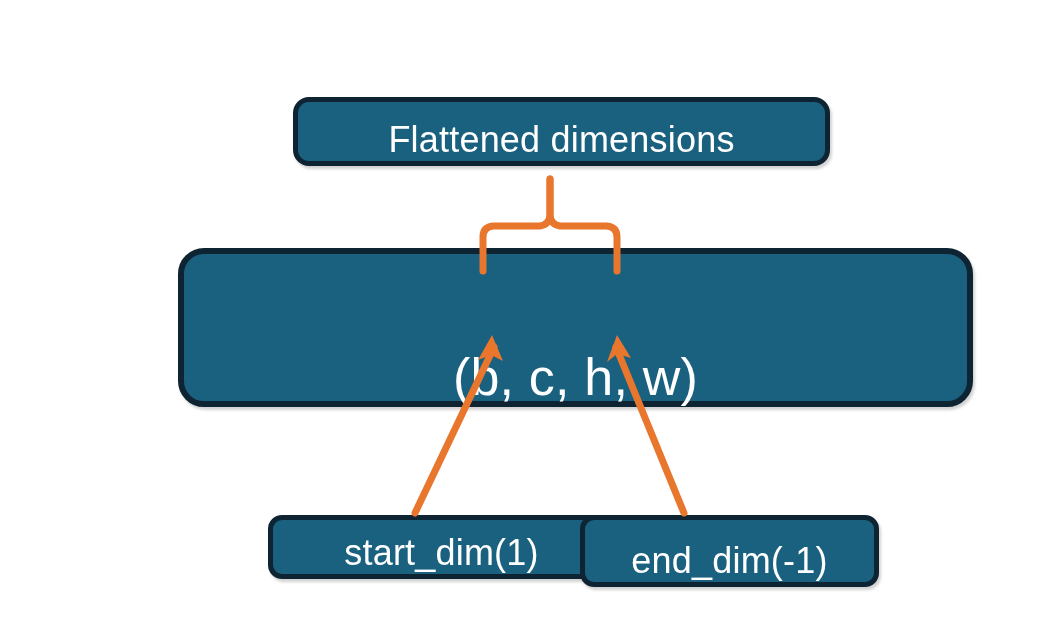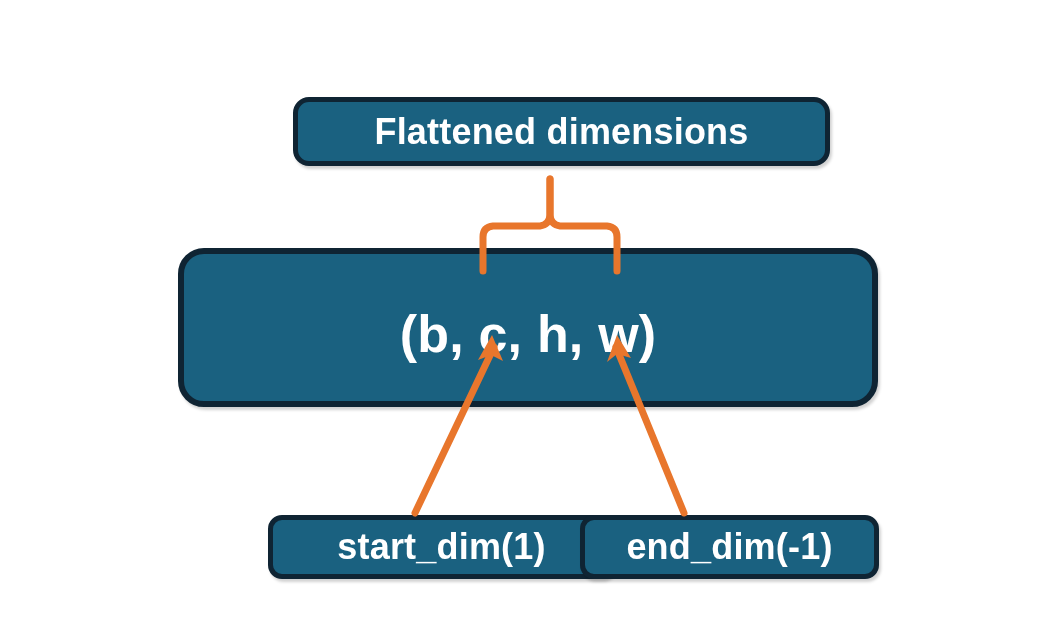--- a/index.html
+++ b/index.html
@@ -17,40 +17,40 @@
     background: #ffffff;
     overflow: hidden;
   }
   .node-box {
     position: absolute;
     box-sizing: border-box;
     background: #1a6180;
     border: 5px solid #0f2433;
     border-radius: 14px;
     display: flex;
-    align-items: center;
+    align-items: flex-end;
     justify-content: center;
     color: #ffffff;
-    font-weight: 700;
+    font-weight: 400;
     letter-spacing: 0.2px;
     box-shadow: 2px 3px 3px rgba(0,0,0,0.18);
     white-space: nowrap;
   }
   #box-flattened {
     left: 293px;
     top: 97px;
     width: 537px;
     height: 69px;
     border-radius: 16px;
     font-size: 36px;
   }
   #box-shape {
     left: 178px;
     top: 216px;
-    width: 700px;
+    width: 795px;
     height: 159px;
     border-radius: 26px;
     border-width: 6px;
     font-size: 52px;
     margin-top: 32px;
   }
   #box-shape .shape-text {
     position: relative;
     top: 6px;
   }
@@ -59,21 +59,21 @@
     top: 515px;
     width: 347px;
     height: 64px;
     border-radius: 14px;
     font-size: 36px;
   }
   #box-end-dim {
     left: 580px;
     top: 515px;
     width: 299px;
-    height: 64px;
+    height: 72px;
     border-radius: 14px;
     font-size: 36px;
   }
   #overlay-svg {
     position: absolute;
     left: 0;
     top: 0;
     width: 1038px;
     height: 632px;
     pointer-events: none;

